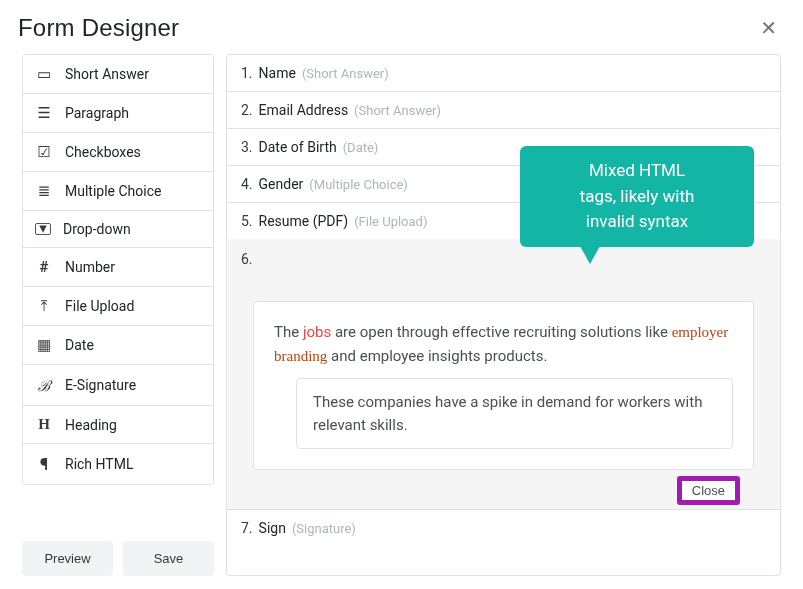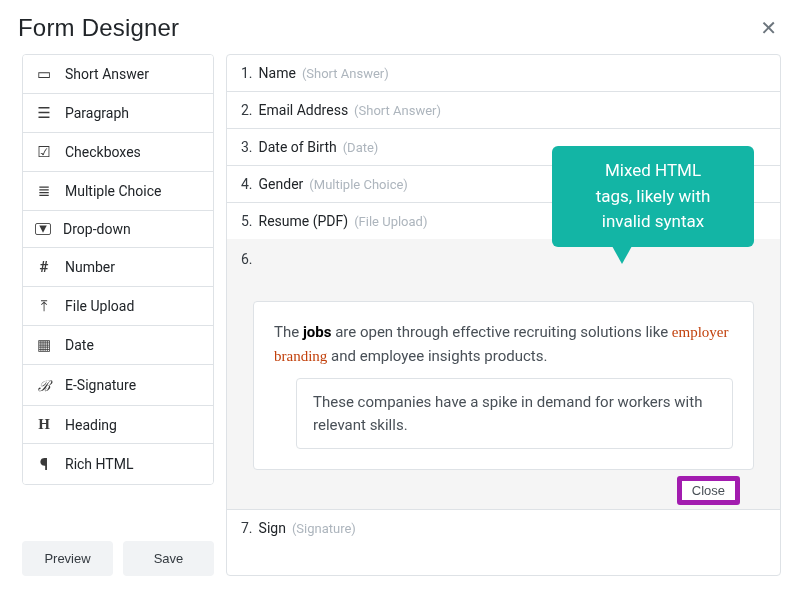--- a/index.html
+++ b/index.html
@@ -135,21 +135,21 @@
     position: absolute;
     top: -93px;
     right: 26px;
     background: #13b5a5;
     color: #fff;
     border-radius: 6px;
     padding: 12px 22px;
     font-size: 17px;
     text-align: center;
     line-height: 1.5;
-    width: 202px;
+    width: 234px;
   }
   .callout::after {
     content: "";
     position: absolute;
     bottom: -17px;
     left: 60px;
     border-width: 18px 10px 0 10px;
     border-style: solid;
     border-color: #13b5a5 transparent transparent transparent;
   }
@@ -162,21 +162,21 @@
     background: #fff;
     border: 5px solid #a21caf;
     border-radius: 3px;
     font-size: 13px;
     padding: 2px 10px;
     cursor: pointer;
     color: #495057;
     position: relative;
     top: 2px;
   }
-  b { font-weight: 700; color: #000000; }
+  b { font-weight: 400; color: #ef4444; }
 </style>
 </head>
 <body>
 
 <div class="header">
   <div class="title">Form Designer</div>
   <div class="close-x">✕</div>
 </div>
 
 <div class="layout">

